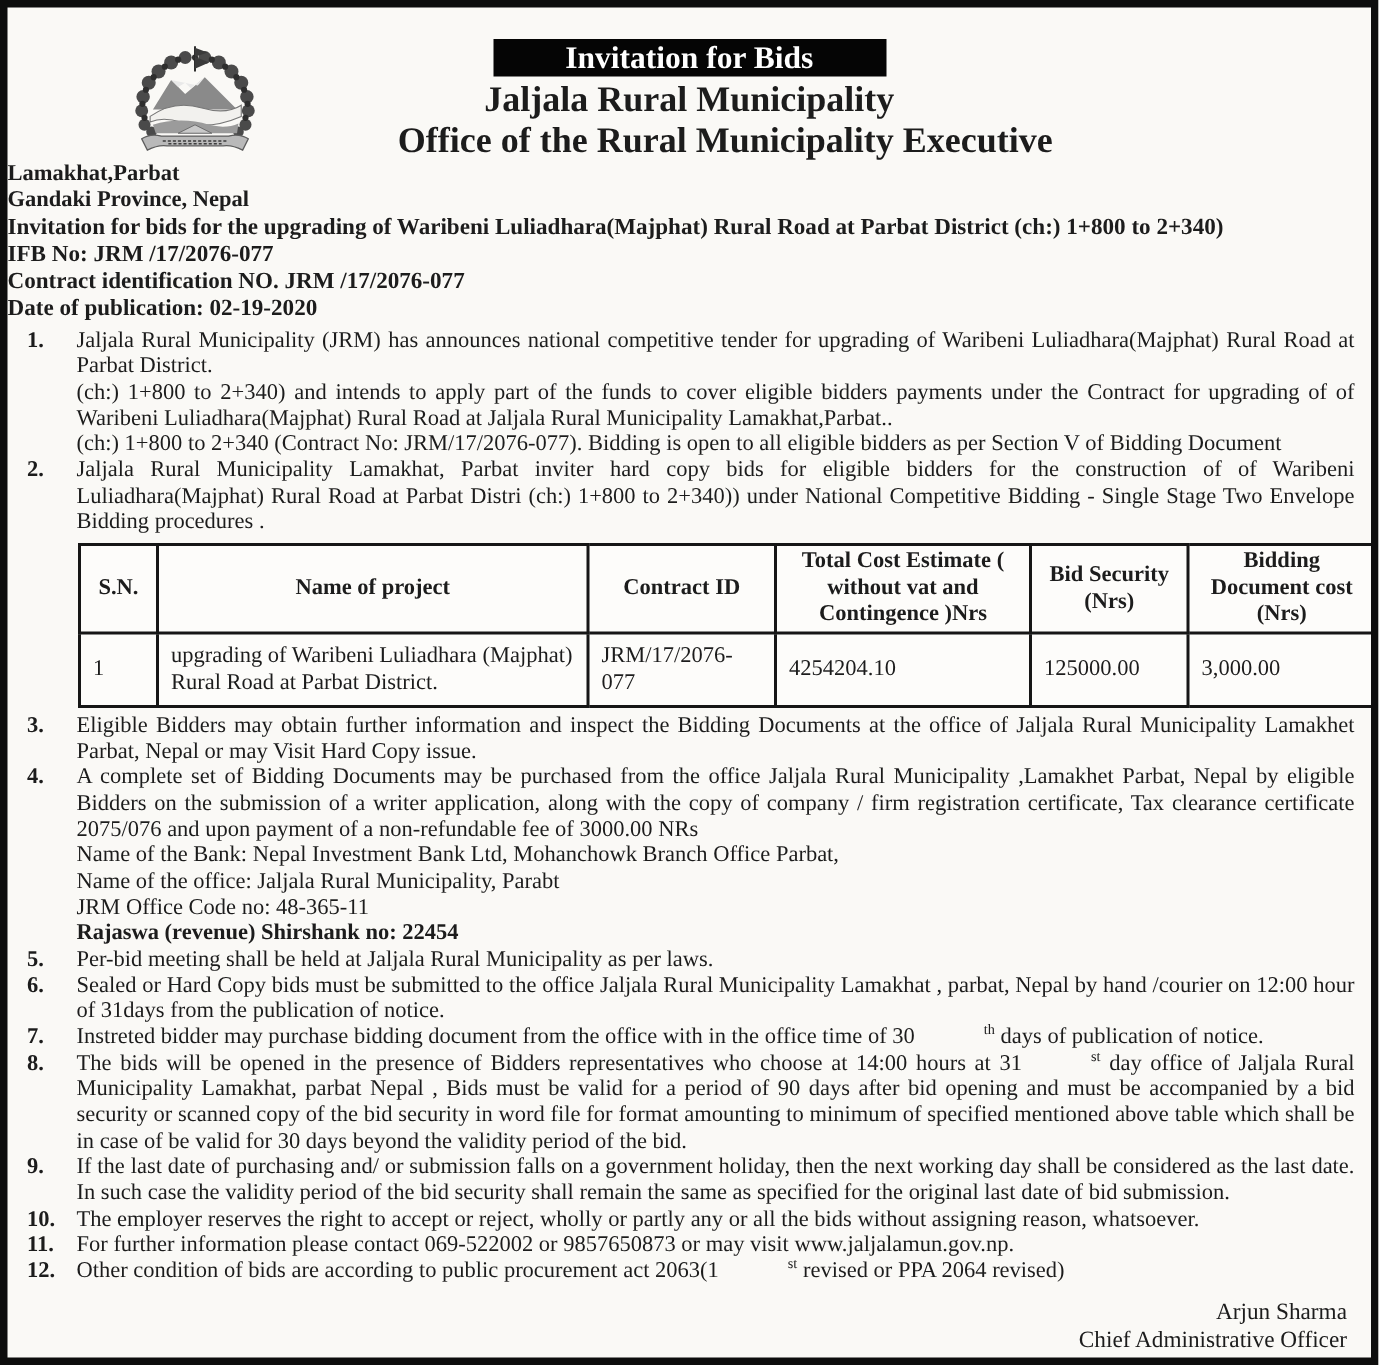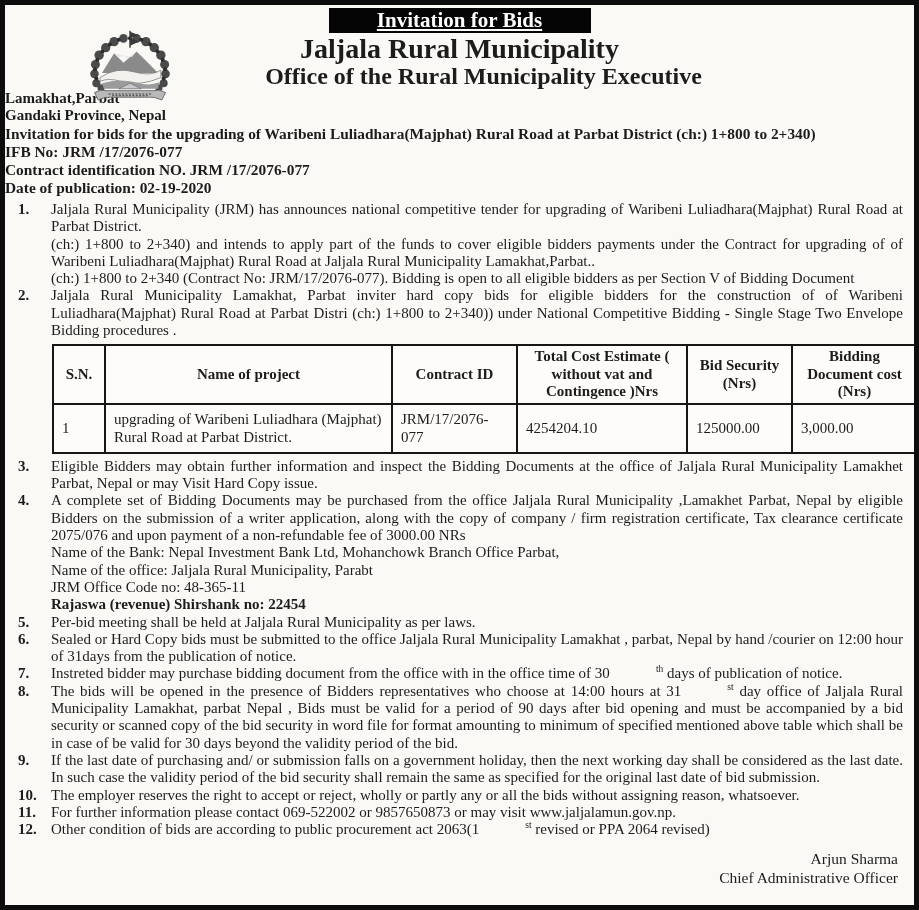--- a/index.html
+++ b/index.html
@@ -4,27 +4,26 @@
 <style>
   html,body{margin:0;padding:0;background:#e8e8e8;}
   .page{
     width:919px;height:910px;box-sizing:border-box;
     border:5px solid #0d0d0d;background:#faf9f6;
     font-family:"Liberation Serif", serif;color:#1c1c1c;
     position:relative;overflow:hidden;
   }
   
   .banner{
-    width:262px;margin:3px auto 0;background:#050505;color:#ffffff;
+    width:262px;margin:21px auto 0;background:#050505;color:#ffffff;
     text-align:center;font-weight:bold;font-size:21px;line-height:24px;
     padding:0 0 1px;
-    text-decoration:underline;
   }
   .emblem{position:absolute;left:78px;top:24px;width:94px;height:86px;}
-  .org-name{text-align:center;font-weight:bold;font-size:28px;line-height:28px;margin-top:2px;}
+  .org-name{text-align:center;font-weight:bold;font-size:24px;line-height:28px;margin-top:2px;}
   .office-name{text-align:center;font-weight:bold;font-size:24px;line-height:27px;padding-left:48px;}
   .addr{text-align:left;font-weight:bold;font-size:15px;line-height:17px;}
   .subject{font-weight:bold;font-size:15.4px;line-height:18px;margin-top:1px;}
   .hline{font-weight:bold;font-size:15.4px;line-height:18px;}
   
   .items{margin-top:4px;}
   .item{display:flex;padding-left:13px;}
   .item-num{width:33px;flex:0 0 33px;font-weight:bold;font-size:15px;line-height:17.3px;}
   .item-body{flex:1;margin-right:11px;font-size:15px;line-height:17.3px;}
   .item-par{text-align:justify;}
@@ -33,21 +32,21 @@
   table.projects{
     border-collapse:collapse;table-layout:fixed;width:864px;
     margin:5px 0 4px 47px;background:#fdfcfa;
   }
   table.projects th,table.projects td{border:2px solid #161616;overflow:hidden;}
   table.projects th{font-size:15px;line-height:17.5px;font-weight:bold;text-align:center;padding:2px 5px;vertical-align:middle;}
   table.projects td{font-size:15px;line-height:18.5px;padding:5px 8px;vertical-align:middle;text-align:left;}
   col.c-sn{width:52px;}col.c-name{width:287px;}col.c-cid{width:125px;}
   col.c-cost{width:170px;}col.c-sec{width:105px;}col.c-doc{width:125px;}
   
-  .signature{position:absolute;right:16px;bottom:18px;text-align:right;font-size:15.5px;line-height:18.5px;}
+  .signature{position:absolute;right:16px;bottom:2px;text-align:right;font-size:15.5px;line-height:18.5px;}
 </style>
 </head>
 <body>
 
 <div class="page">
 
   <div class="emblem">
     <svg viewBox="0 0 100 92" width="94" height="86" aria-hidden="true">
       <g fill="#4a4a4a">
 

